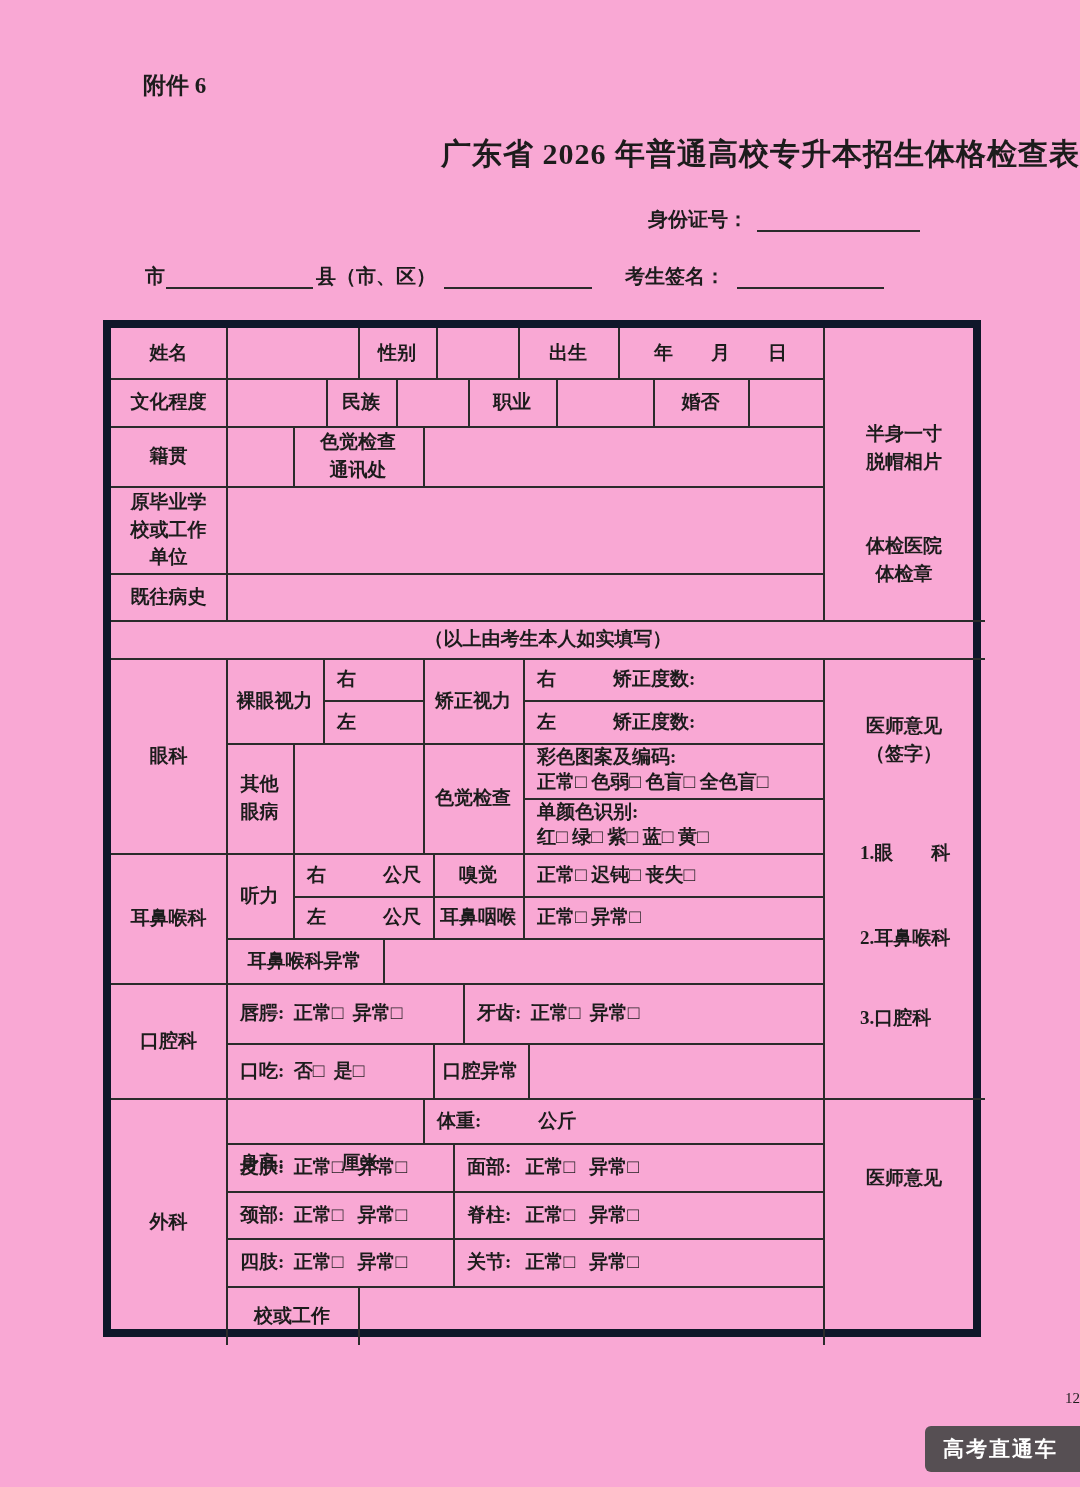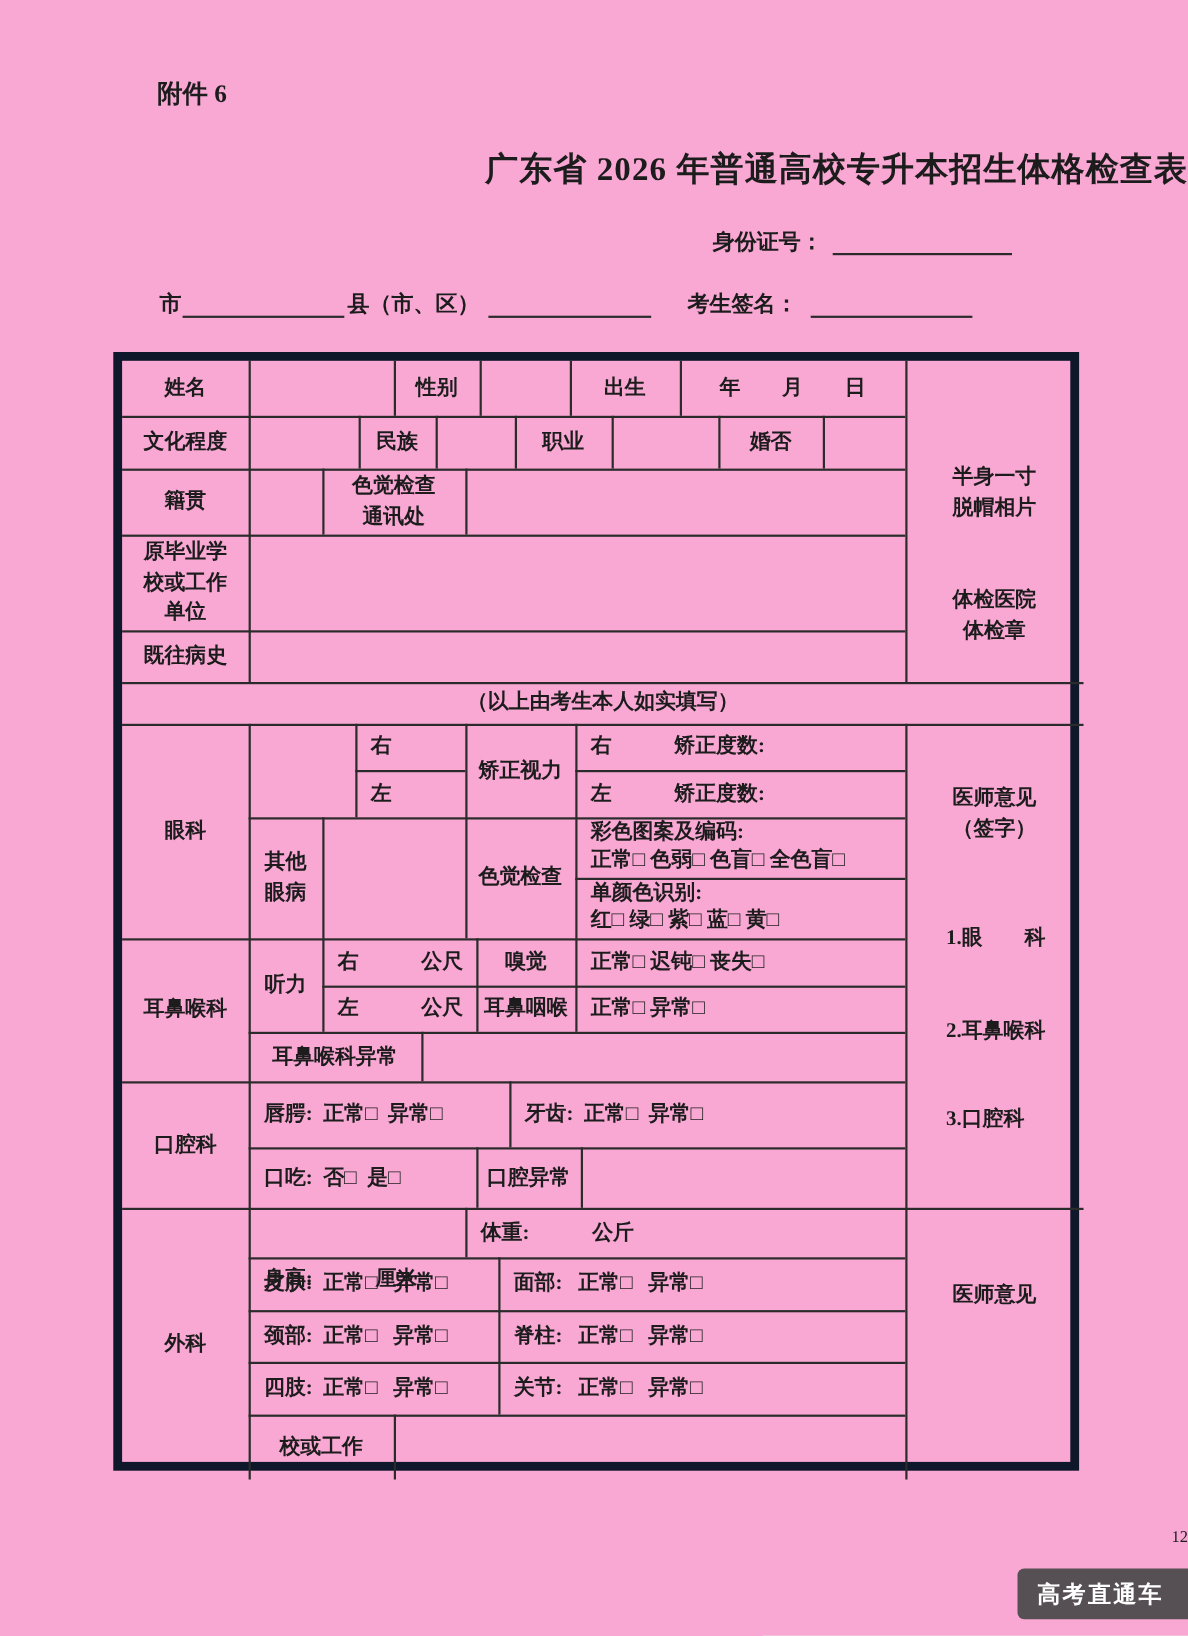--- a/index.html
+++ b/index.html
@@ -61,20 +61,21 @@
     <div class="cell" style="left:0;top:245px;width:115px;height:47px">既往病史</div>
 
     <div class="cell" style="left:712px;top:88px;width:162px;height:64px">半身一寸
 脱帽相片</div>
     <div class="cell" style="left:712px;top:200px;width:162px;height:64px">体检医院
 体检章</div>
 
     <div class="cell" style="left:0;top:292px;width:874px;height:38px">（以上由考生本人如实填写）</div>
 
     <div class="cell" style="left:0;top:330px;width:115px;height:195px">眼科</div>
+    <div class="cell" style="left:115px;top:330px;width:97px;height:85px">裸眼视力</div>
     <div class="cell l" style="left:212px;top:330px;width:100px;height:42px">右</div>
     <div class="cell l" style="left:212px;top:372px;width:100px;height:43px">左</div>
     <div class="cell" style="left:312px;top:330px;width:100px;height:85px">矫正视力</div>
     <div class="cell l" style="left:412px;top:330px;width:300px;height:42px">右　　　矫正度数:</div>
     <div class="cell l" style="left:412px;top:372px;width:300px;height:43px">左　　　矫正度数:</div>
     <div class="cell" style="left:115px;top:415px;width:67px;height:110px">其他
 眼病</div>
     <div class="cell" style="left:312px;top:415px;width:100px;height:110px">色觉检查</div>
     <div class="cell l" style="left:412px;top:416px;width:300px;height:26px">彩色图案及编码:</div>
     <div class="cell l" style="left:412px;top:441px;width:300px;height:26px">正常□ 色弱□ 色盲□ 全色盲□</div>

